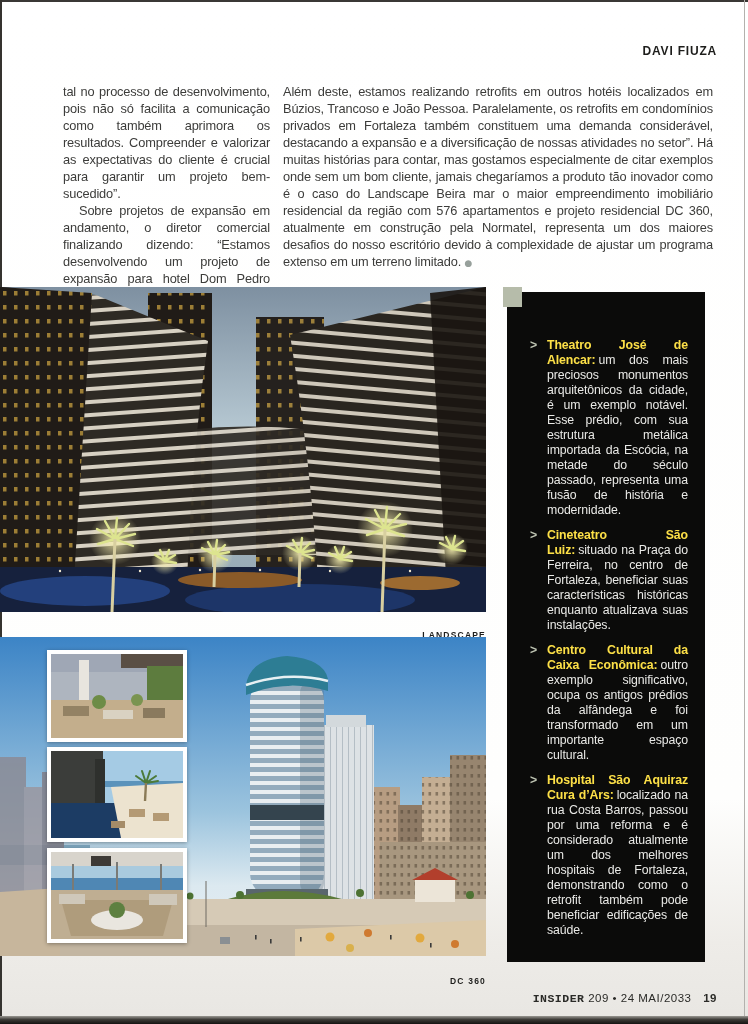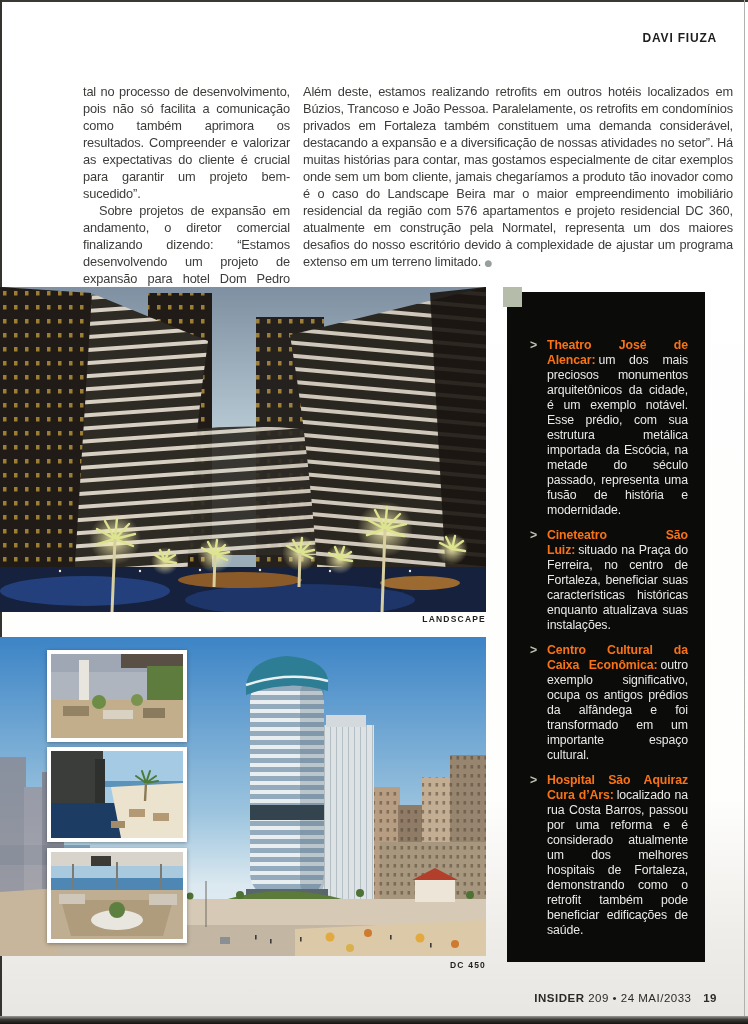--- a/index.html
+++ b/index.html
@@ -6,60 +6,60 @@
   .page{position:relative;width:748px;height:1024px;overflow:hidden;
         background:linear-gradient(180deg,#ffffff 0%,#fefefd 78%,#eeece8 92%,#e9e7e3 99%);
         font-family:"Liberation Sans", sans-serif;color:#3a3a38;}
   
   .edge-left{position:absolute;left:0;top:0;width:2px;height:100%;background:#35332f;}
   .edge-top{position:absolute;left:0;top:0;width:100%;height:2px;background:#3a3835;}
   .edge-bottom{position:absolute;left:0;bottom:0;width:100%;height:8px;
                background:linear-gradient(180deg,#9a9892 0%,#3c3a36 45%,#151412 100%);}
   .edge-right-line{position:absolute;top:0;left:744px;width:1px;height:100%;background:#b3b1ad;}
 
-  .author{position:absolute;top:31px;right:31px;font-size:12px;font-weight:bold;
+  .author{position:absolute;top:44px;right:31px;font-size:12px;font-weight:bold;
           letter-spacing:.8px;color:#1d1d1b;}
 
-  .article{position:absolute;left:63px;top:83px;width:650px;display:flex;gap:13px;margin-left:20px;}
+  .article{position:absolute;left:63px;top:83px;width:650px;display:flex;gap:13px;}
   .article p{margin:0;font-size:12.8px;line-height:17px;text-align:justify;
              letter-spacing:-.15px;color:#3c3c3a;}
   .col-left{width:207px;}
   .col-right{width:430px;}
   .col-left p.indent{text-indent:16px;}
   .endmark{font-family:"DejaVu Sans", sans-serif;color:#97a09b;font-size:9px;}
 
   .photo{position:absolute;left:0;overflow:hidden;background:#222;}
   .photo svg{display:block;width:100%;height:100%;}
   .photo-landscape{top:287px;width:486px;height:325px;}
   .photo-dc360{top:637px;width:486px;height:319px;}
   .caption{position:absolute;left:0;width:486px;text-align:right;font-size:8.5px;
-           font-weight:bold;letter-spacing:1.2px;color:#1e1e1c;}
+           font-weight:bold;letter-spacing:1.2px;color:#1e1e1c;margin-top:16px;}
   .caption-landscape{top:614px;}
   .caption-dc360{top:960px;}
 
   .inset{position:absolute;border:4px solid #ffffff;box-shadow:0 1px 4px rgba(0,0,0,.35);
          background:#dfe3e0;overflow:hidden;}
   .inset svg{display:block;width:100%;height:100%;}
   .inset-1{left:47px;top:650px;width:132px;height:84px;}
   .inset-2{left:47px;top:747px;width:132px;height:87px;}
   .inset-3{left:47px;top:848px;width:132px;height:87px;}
 
   .sidebar{position:absolute;left:507px;top:292px;width:198px;min-height:666px;
            background:#0b0b0a;box-sizing:border-box;padding:36px 17px 24px 23px;}
   .corner-square{position:absolute;left:-4px;top:-5px;width:19px;height:20px;background:#b6bcaa;}
   .sb-title{font-size:20px;line-height:21.6px;font-weight:bold;color:#d5d9c9;
             letter-spacing:.2px;margin-bottom:11px;}
   .sb-item{position:relative;padding-left:17px;margin-top:10px;font-size:12.3px;
            line-height:15px;text-align:justify;color:#e9e9e6;letter-spacing:-.1px;}
   .sb-item .marker{position:absolute;left:0;top:0;color:#bdc3b1;font-weight:bold;}
-  .sb-item .lead{color:#f97316;font-weight:bold;margin-right:3px;}
+  .sb-item .lead{color:#fde047;font-weight:bold;margin-right:3px;}
 
   .footer{position:absolute;top:992px;right:31px;font-size:11.5px;letter-spacing:.5px;
           color:#2a2a27;}
-  .footer .mag{font-weight:bold;}
+  .footer .mag{font-weight:bold;font-family:Liberation Mono, monospace;}
   .footer .pagenum{font-weight:bold;margin-left:8px;}
 </style>
 </head>
 <body>
 
 <div class="page">
 
   <div class="edge-top"></div>
   <div class="edge-left"></div>
   <div class="edge-right-line"></div>
@@ -277,21 +277,21 @@
       </g>
       <rect x="0" y="38" width="132" height="49" fill="#bfae92"></rect>
       <path d="M10,48 L122,48 L112,84 L20,84 Z" fill="#a08a66" opacity=".5"></path>
       <rect x="8" y="42" width="26" height="10" fill="#cfc8ba"></rect>
       <rect x="98" y="42" width="28" height="11" fill="#cfc8ba"></rect>
       <ellipse cx="66" cy="68" rx="26" ry="10" fill="#e9e6df"></ellipse>
       <circle cx="66" cy="58" r="8" fill="#5d8040"></circle>
       <rect x="40" y="4" width="20" height="10" fill="#3d3a36"></rect>
     </svg>
   </div>
-  <div class="caption caption-dc360">DC 450</div>
+  <div class="caption caption-dc360">DC 360</div>
 
   <div class="sidebar">
     <div class="corner-square"></div>
     <div class="sb-item">
       <span class="marker">&gt;</span><span class="lead">Theatro José de Alencar:</span><span>um dos mais preciosos monumentos arquitetônicos da cidade, é um exemplo notável. Esse prédio, com sua estrutura metálica importada da Escócia, na metade do século passado, representa uma fusão de história e modernidade.</span>
     </div>
     <div class="sb-item">
       <span class="marker">&gt;</span><span class="lead">Cineteatro São Luiz:</span><span>situado na Praça do Ferreira, no centro de Fortaleza, beneficiar suas características históricas enquanto atualizava suas instalações.</span>
     </div>
     <div class="sb-item">

